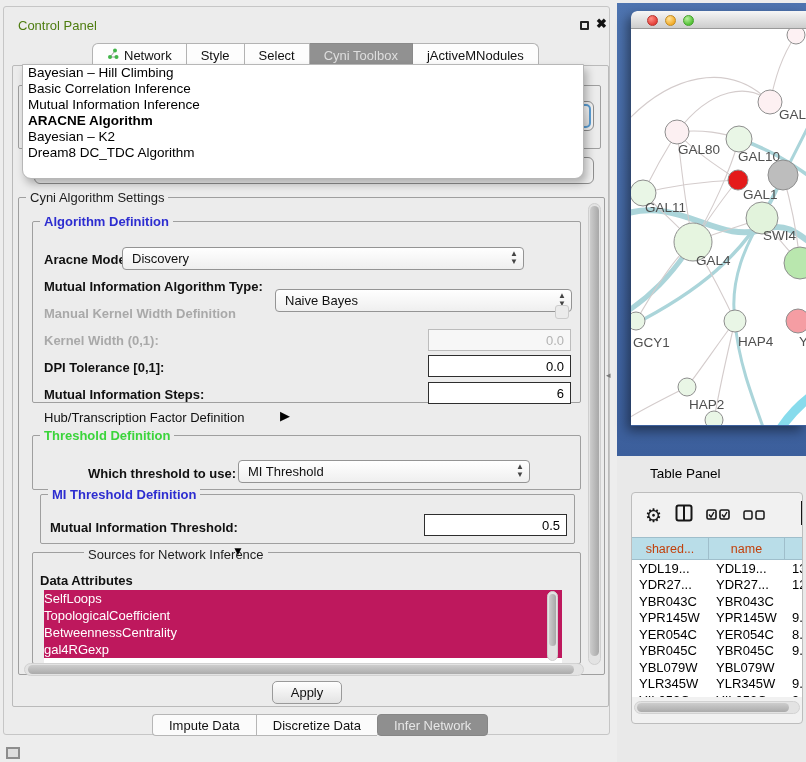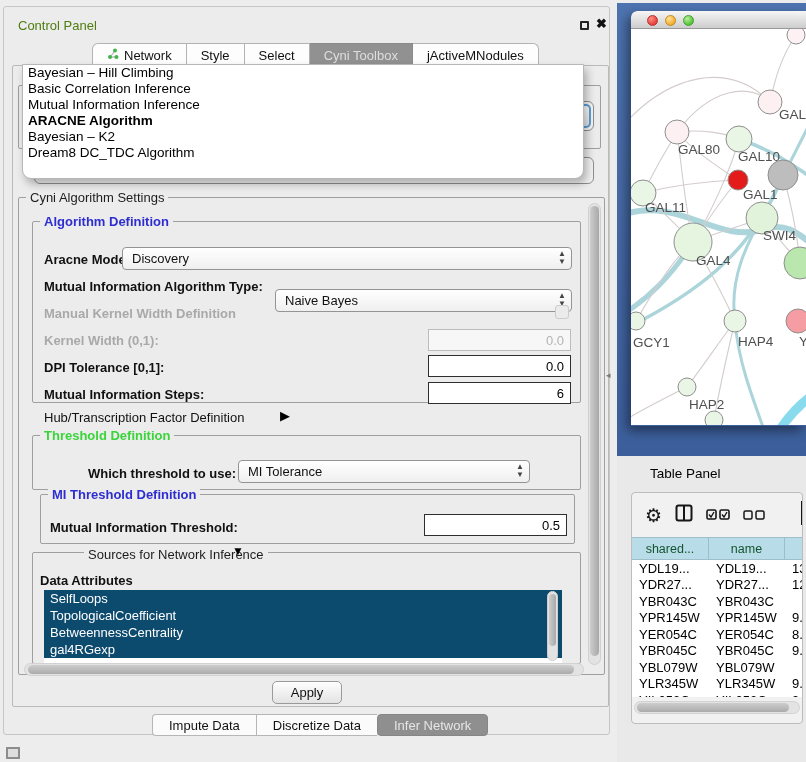--- a/index.html
+++ b/index.html
@@ -56,21 +56,21 @@
   .popup-hint { height:17px; text-align:center; color:#c2c2c2; font-size:13px; }
   .popup-item { height:16px; padding-left:5px; font-size:13.5px; color:#000; line-height:16px; }
 
   
   .sbv { position:absolute; width:13px; background:#e3e3e3; border:1px solid #cfcfcf; border-radius:7px; }
   .sbv .thumb { position:absolute; left:1px; right:1px; background:linear-gradient(90deg,#cdcdcd,#a8a8a8); border-radius:6px; }
   .sbh { position:absolute; height:13px; background:#e3e3e3; border:1px solid #d2d2d2; border-radius:7px; }
   .sbh .thumb { position:absolute; top:1px; bottom:1px; background:linear-gradient(#cdcdcd,#ababab); border-radius:6px; }
 
   .attr-list { left:40px; top:583px; width:518px; height:73px; background:#fff; overflow:hidden; }
-  .attr-item { height:17px; line-height:17px; background:#0c4a6e; color:#fff; font-size:13px; padding-left:6px; }
+  .attr-item { height:17px; line-height:17px; background:#be185d; color:#fff; font-size:13px; }
 
   .apply-btn { left:268px; top:674px; width:70px; height:23px; border:1px solid #9a9a9a; border-radius:5px;
                background:linear-gradient(#fefefe,#e3e3e3); font-size:13px; color:#111;
                display:flex; align-items:center; justify-content:center; }
 
   .btabs { left:148px; top:707px; height:22px; display:flex; align-items:center; }
   .btab { height:22px; display:flex; align-items:center; padding:0 16px; font-size:13px; color:#111;
           background:#fbfbfb; border:1px solid #b6b6b6; border-right:none; }
   .btab:first-child { border-radius:4px 0 0 4px; }
   .btab.sel { background:#8f8f8f; color:#e6e6e6; border:1px solid #868686; border-radius:4px; }
@@ -92,21 +92,21 @@
 
   
   .tp-region { left:617px; top:456px; width:189px; height:306px; background:#e9e9e9; }
   .tp-title { position:absolute; left:33px; top:10px; font-size:13.5px; color:#000000; }
   .tp-card { position:absolute; left:14px; top:36px; width:172px; height:232px; background:#f1f1f1;
              border:1px solid #bdbdbd; border-radius:4px; overflow:hidden; }
   .tp-toolbar { position:absolute; left:0; top:0; width:100%; height:44px; display:flex;
                 align-items:center; gap:13px; padding-left:13px; }
   .thead { position:absolute; left:0; top:44px; width:200px; height:23px; background:#b9dde8;
            border-top:1px solid #9fbecb; border-bottom:1px solid #9fbecb; display:flex; }
-  .th { font-size:12.5px; color:#14532d; display:flex; align-items:center; justify-content:center;
+  .th { font-size:12.5px; color:#c2410c; display:flex; align-items:center; justify-content:center;
         border-right:1px solid #9fbecb; }
   .tbody { position:absolute; left:0; top:67px; width:200px; height:137px; overflow:hidden; background:#fff; }
   .trow { display:flex; height:16.5px; }
   .td { font-size:13px; color:#000; padding-left:7px; white-space:nowrap; overflow:hidden; display:flex; align-items:center; }
   .icon-dark { color:#161616; }
 </style>
 </head>
 <body>
 
 <div class="abs cp-frame">
@@ -162,21 +162,21 @@
   <span class="abs grp-title t-dark" style="left:22px;top:183px;">Cyni Algorithm Settings</span>
 
   <div class="abs sbv" style="left:584px;top:196px;height:462px;">
     <span class="thumb" style="top:2px;height:450px;"></span>
   </div>
 
   <div class="abs grp" style="left:28px;top:214px;width:549px;height:182px;"></div>
   <span class="abs grp-title t-blue" style="left:36px;top:207px;">Algorithm Definition</span>
 
   <span class="abs txt13 bold" style="left:40px;top:245px;">Aracne Mode:</span>
-  <div class="combo" style="left:118px;top:240px;width:450px;">
+  <div class="combo" style="left:118px;top:240px;width:402px;">
     <span>Discovery</span>
     <span class="spin">
         <span>▲</span>
         <span>▼</span>
       </span>
   </div>
 
   <span class="abs txt13 bold" style="left:40px;top:272px;">Mutual Information Algorithm Type:</span>
   <div class="combo" style="left:271px;top:282px;width:297px;">
     <span>Naive Bayes</span>
@@ -198,21 +198,21 @@
   <span class="abs txt13 bold" style="left:40px;top:380px;">Mutual Information Steps:</span>
   <div class="field" style="left:424px;top:375px;width:143px;">6</div>
 
   <span class="abs txt13" style="left:40px;top:403px;">Hub/Transcription Factor Definition</span>
   <span class="abs" style="left:276px;top:401px;font-size:13px;color:#000;">▶</span>
 
   <div class="abs grp" style="left:28px;top:428px;width:549px;height:55px;"></div>
   <span class="abs grp-title t-green" style="left:36px;top:421px;">Threshold Definition</span>
   <span class="abs txt13 bold" style="left:84px;top:459px;">Which threshold to use:</span>
   <div class="combo" style="left:234px;top:453px;width:292px;">
-    <span>MI Tolerance</span>
+    <span>MI Threshold</span>
     <span class="spin">
         <span>▲</span>
         <span>▼</span>
       </span>
   </div>
 
   <div class="abs grp" style="left:36px;top:487px;width:535px;height:50px;"></div>
   <span class="abs grp-title t-blue" style="left:44px;top:480px;">MI Threshold Definition</span>
   <span class="abs txt13 bold" style="left:46px;top:513px;">Mutual Information Threshold:</span>
   <div class="field" style="left:420px;top:507px;width:143px;">0.5</div>

